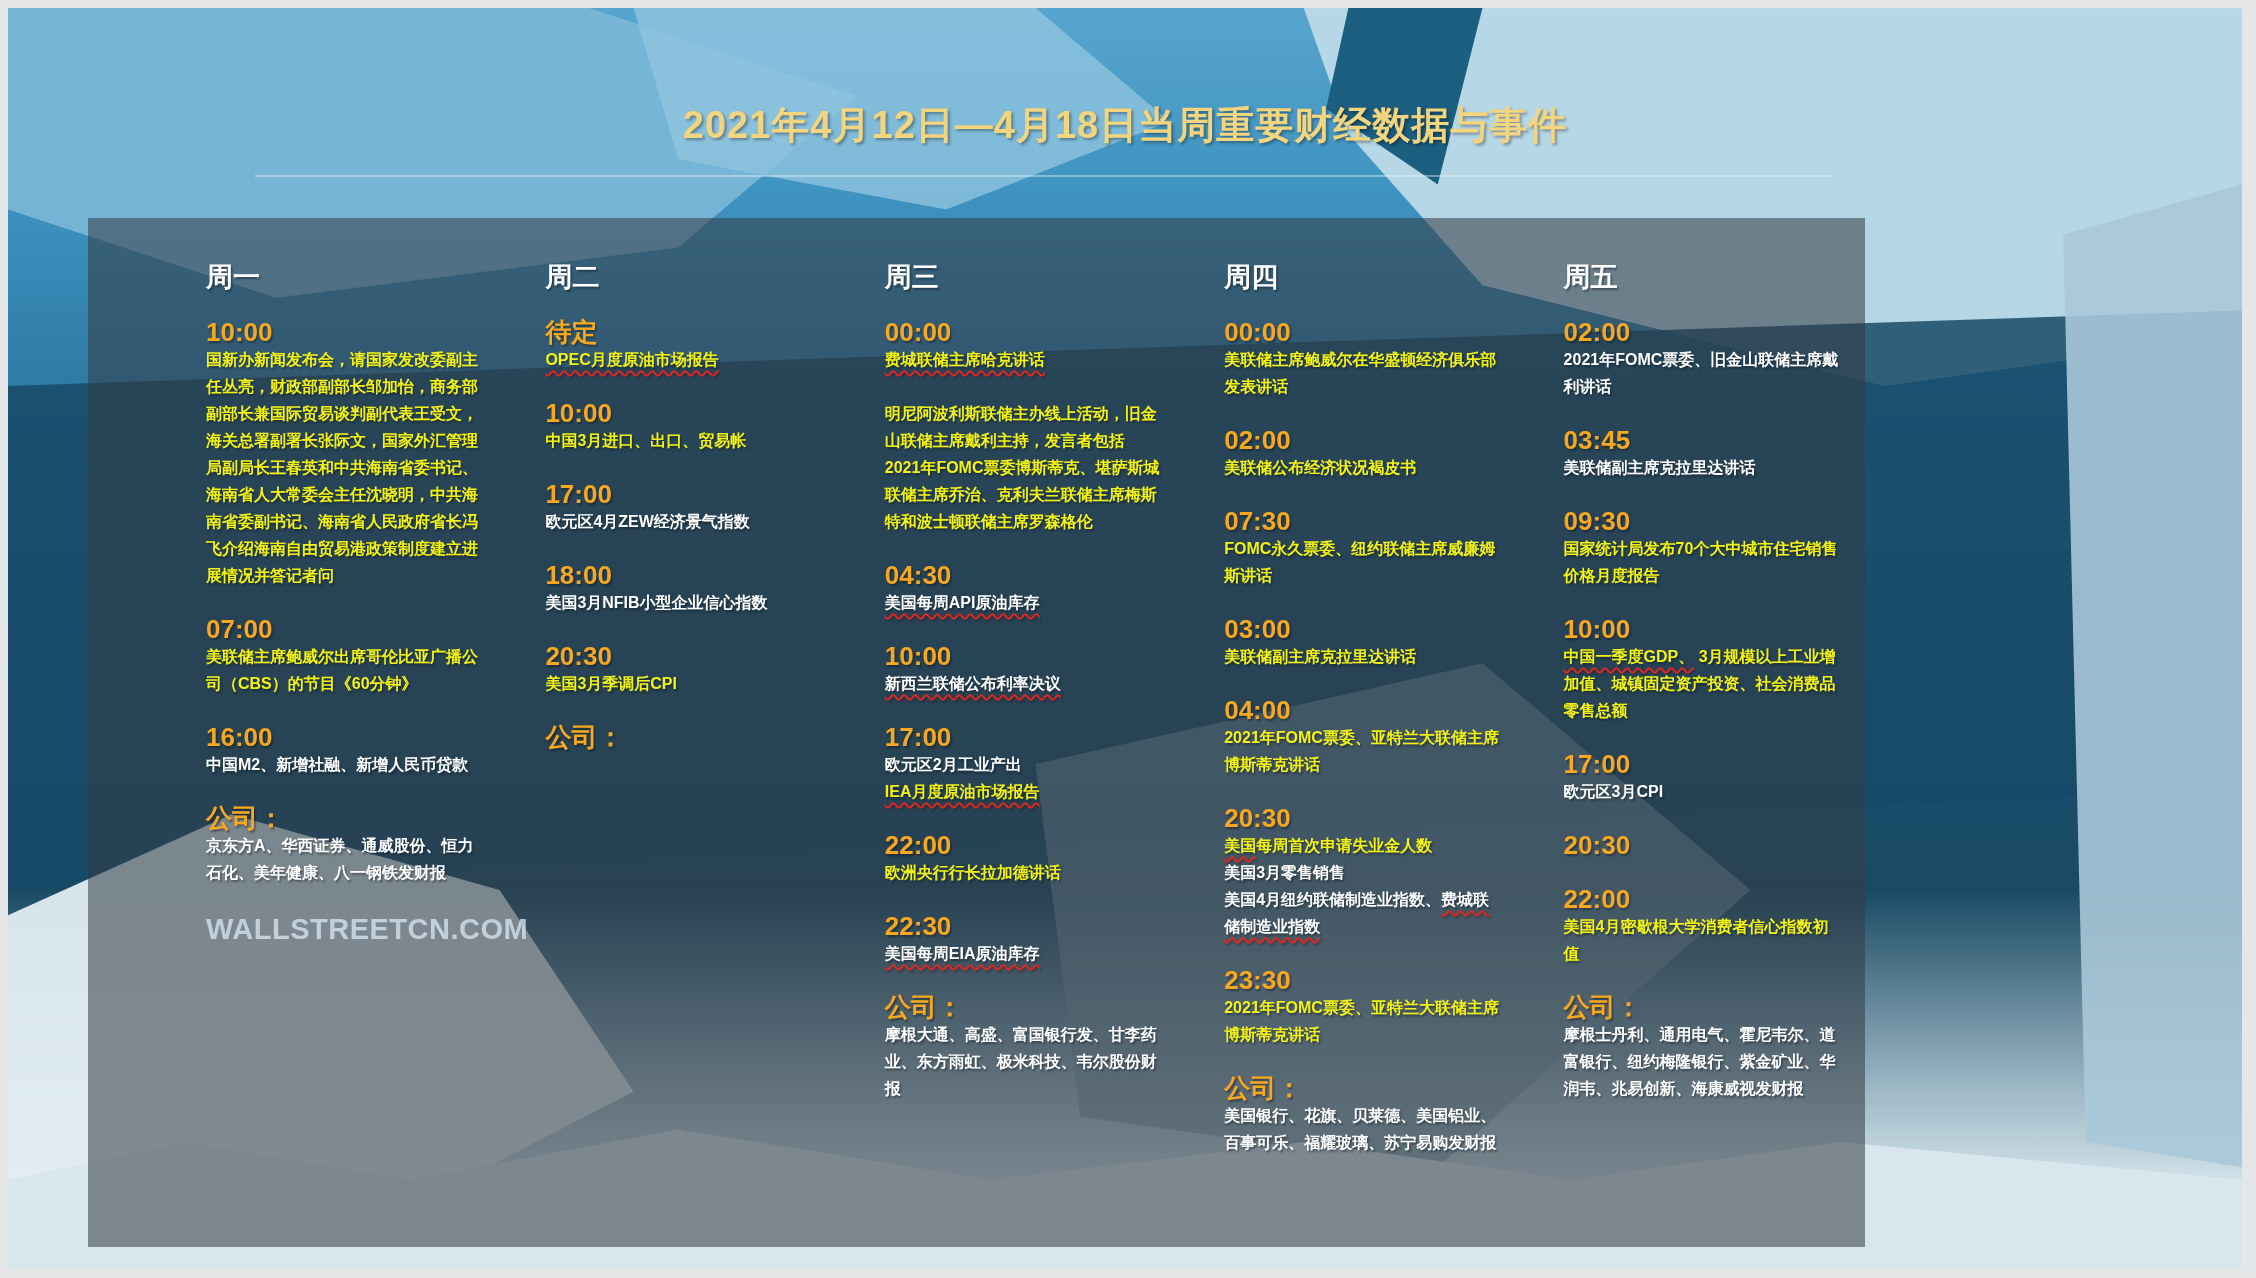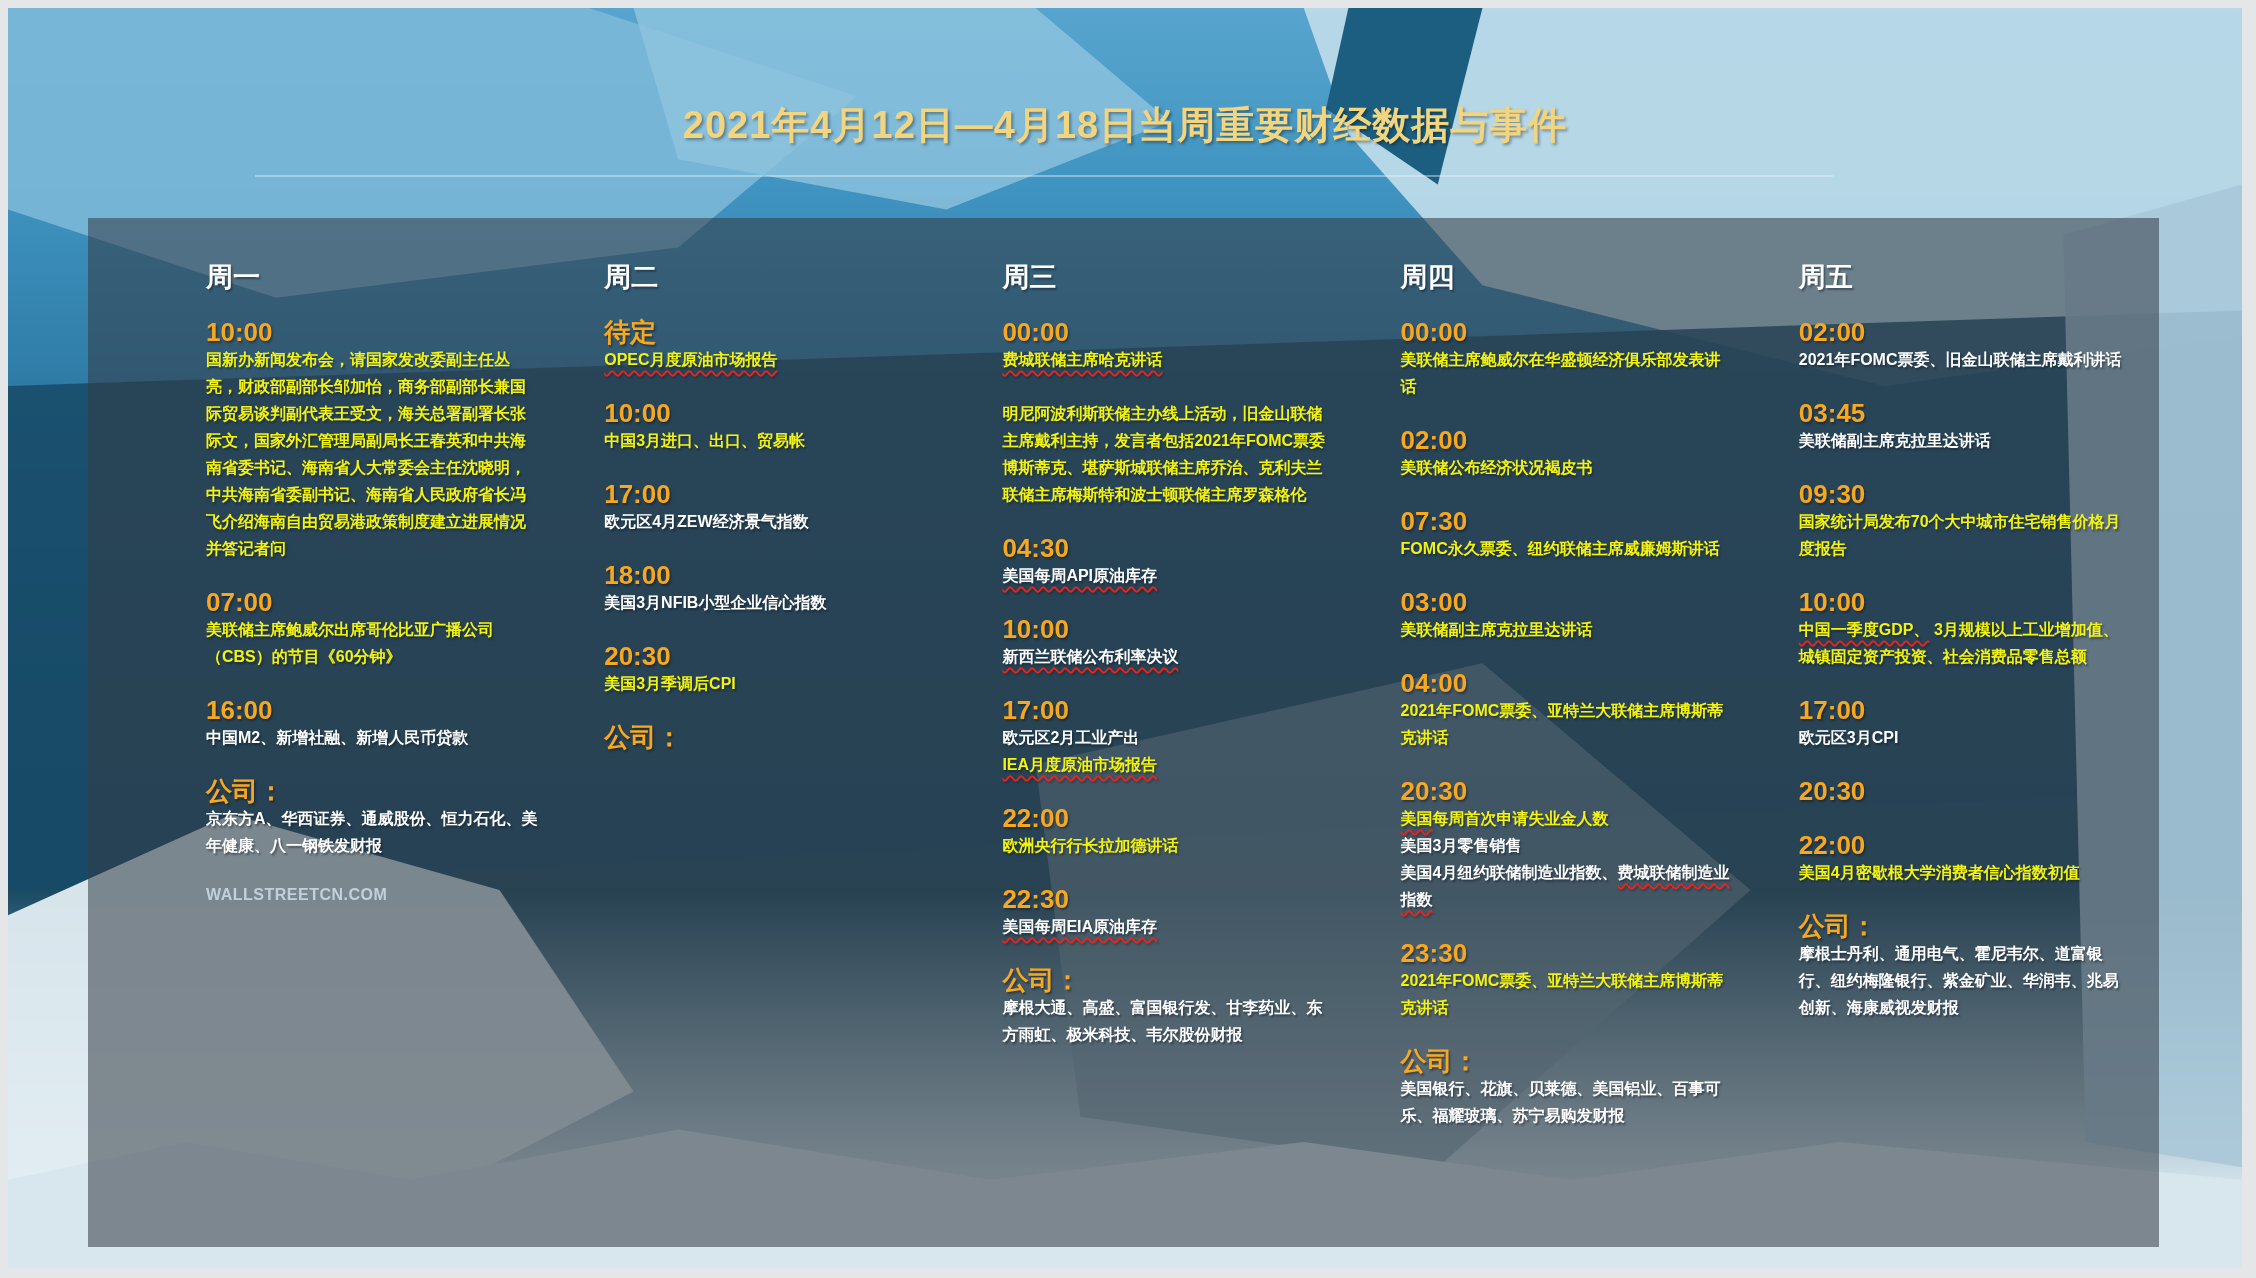--- a/index.html
+++ b/index.html
@@ -45,21 +45,21 @@
     font-size:38px; letter-spacing:1px;
     color:var(--gold);
     text-shadow:2px 2px 3px rgba(0,0,0,0.35);
   }
   .title-rule{
     position:absolute; left:247px; top:167px; width:1578px; height:2px;
     background:rgba(235,242,248,0.42);
   }
   
   .panel{
-    position:absolute; left:80px; top:210px; width:2071px; height:1029px;
+    position:absolute; left:80px; top:210px; width:1777px; height:1029px;
     background:rgba(52,60,70,0.56);
     display:grid;
     grid-template-columns:repeat(5,1fr);
     column-gap:64px;
     padding:44px 26px 0 118px;
   }
   .column{min-width:0;}
   .day-header{
     font-size:27px; line-height:31px; color:#FFFFFF;
     margin-bottom:26px;
@@ -79,21 +79,21 @@
   .run.c-white{color:#FFFFFF;}
   .run.wavy{
     text-decoration-line:underline;
     text-decoration-style:wavy;
     text-decoration-color:var(--wavy);
     text-decoration-thickness:2px;
     text-underline-offset:5px;
   }
   .watermark{
     margin-top:20px;
-    font-size:16px; letter-spacing:.5px;
+    font-size:29px; letter-spacing:.5px;
     color:var(--watermark);
   }
 </style>
 </head>
 <body>
 
 <div class="photo">
   <div class="ice a"></div>
   <div class="ice b"></div>
   <div class="ice c"></div>

